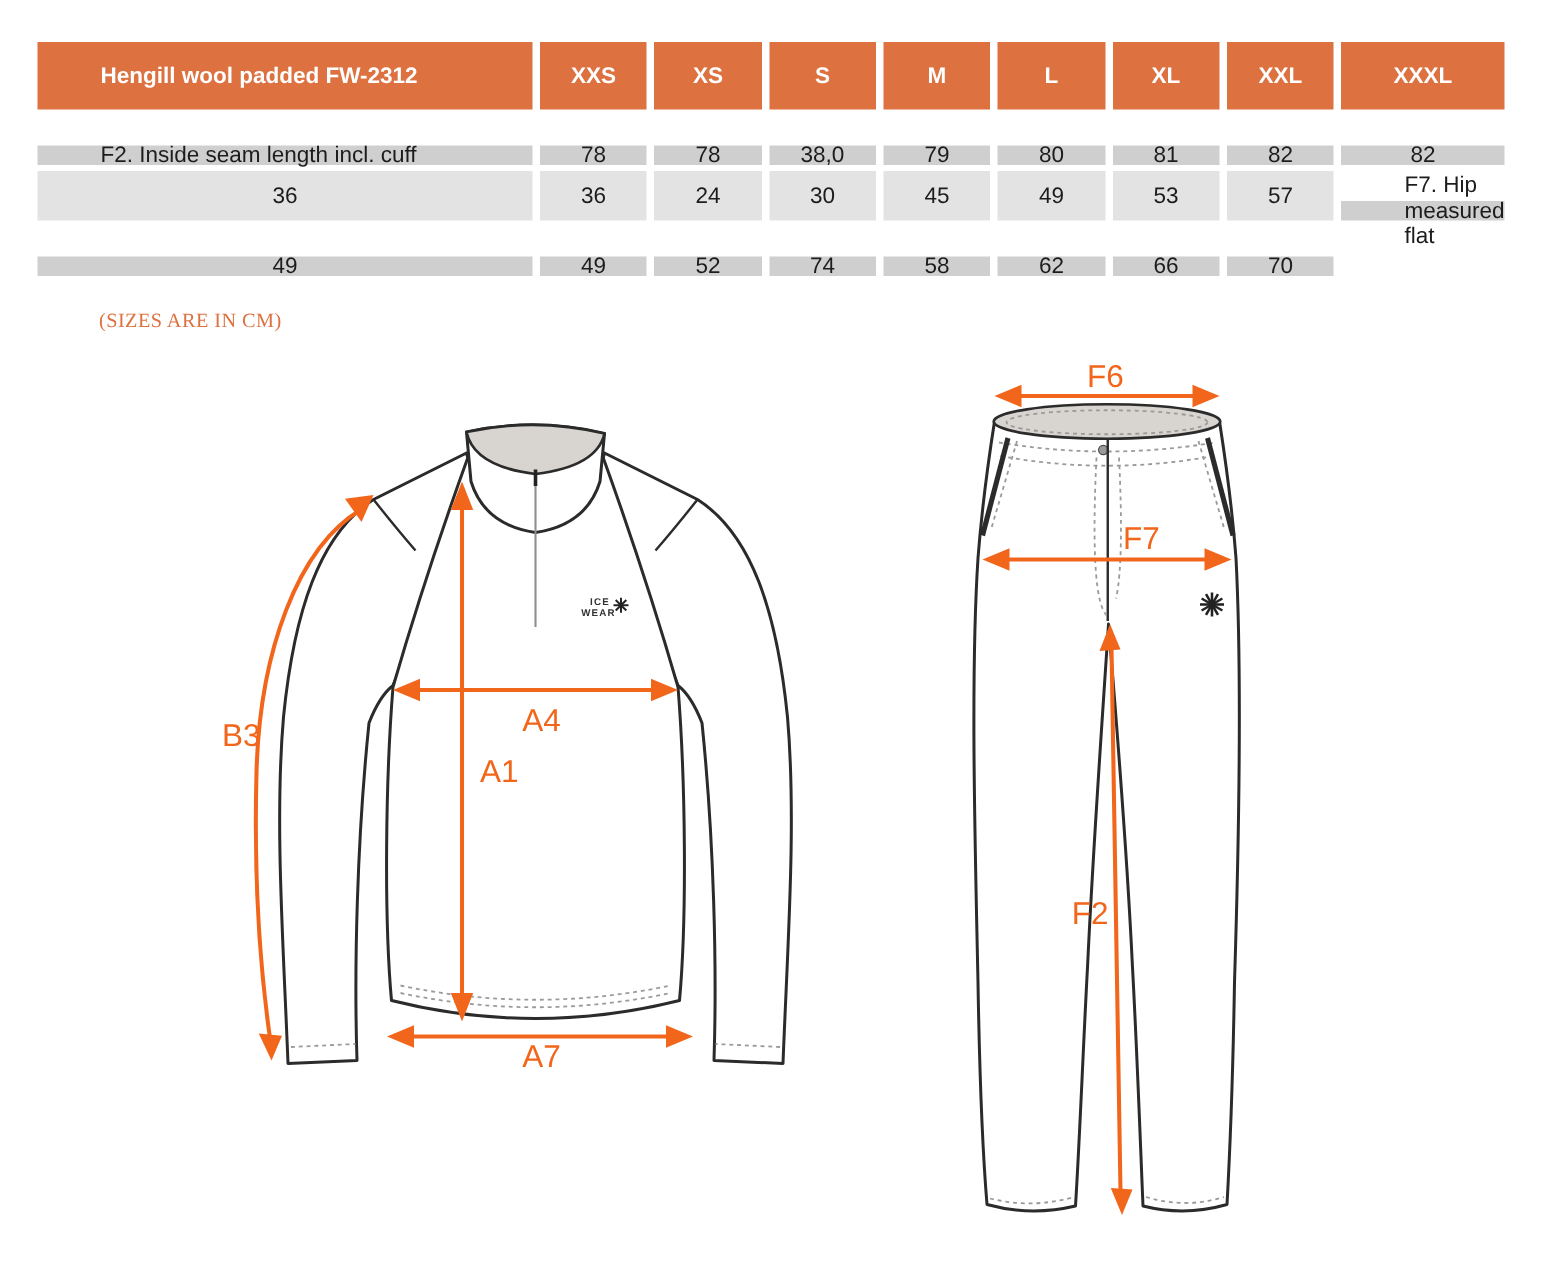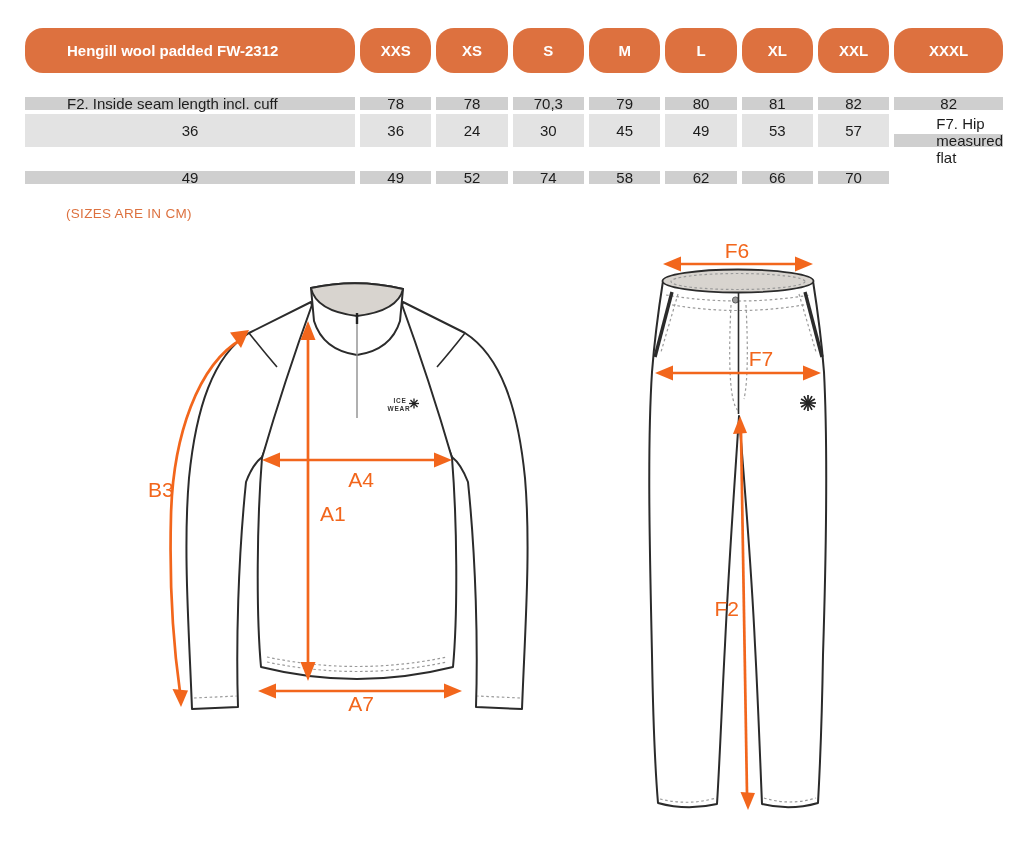--- a/index.html
+++ b/index.html
@@ -11,28 +11,28 @@
   }
   
   .size-table {
     position:absolute; left:25px; top:28px; width:978px;
     display:grid; grid-template-columns:330px repeat(8,1fr);
     grid-template-rows:45px 33px 33px 33px;
     column-gap:5px; row-gap:4px;
   }
   .cell { display:flex; align-items:center; justify-content:center;
           font-size:15px; color:#1C1C1C; }
-  .cell.head { background:var(--orange); color:#fff; font-weight:bold;border-radius:18px; }
+  .cell.head { background:var(--orange); color:#fff; font-weight:bold; }
   .cell.name { justify-content:flex-start; padding-left:42px; }
   .cell.dark { background:var(--rowdark);margin-top:20px; }
   .cell.light{ background:var(--rowlight); }
   
   .units-note {
     position:absolute; left:66px; top:206px;
-    font-size:13.5px; letter-spacing:.3px; color:var(--orange);
+    font-size:13.5px; letter-spacing:.3px; color:var(--orange);font-family:Liberation Serif, serif;
   }
   
   .sweater-svg { position:absolute; left:120px; top:235px; }
   .pants-svg   { position:absolute; left:615px; top:235px; }
   .outline  { fill:#fff; stroke:var(--ink); stroke-width:2; stroke-linejoin:round; }
   .greyfill { fill:var(--collar); stroke:var(--ink); stroke-width:1.8; }
   .seam     { fill:none; stroke:var(--ink); stroke-width:1.6; }
   .seam-thick { fill:none; stroke:var(--ink); stroke-width:3.4; }
   .stitch   { fill:none; stroke:#9A9A9A; stroke-width:1.2; stroke-dasharray:2.6 2.6; }
   .zip      { fill:none; stroke:#8F8F8F; stroke-width:1.4; }
@@ -55,21 +55,21 @@
       <div class="cell head">XS</div>
       <div class="cell head">S</div>
       <div class="cell head">M</div>
       <div class="cell head">L</div>
       <div class="cell head">XL</div>
       <div class="cell head">XXL</div>
       <div class="cell head">XXXL</div>
       <div class="cell dark name">F2. Inside seam length incl. cuff</div>
       <div class="cell dark">78</div>
       <div class="cell dark">78</div>
-      <div class="cell dark">70,3</div>
+      <div class="cell dark">38,0</div>
       <div class="cell dark">79</div>
       <div class="cell dark">80</div>
       <div class="cell dark">81</div>
       <div class="cell dark">82</div>
       <div class="cell dark">82</div>
       <div class="cell light">36</div>
       <div class="cell light">36</div>
       <div class="cell light">24</div>
       <div class="cell light">30</div>
       <div class="cell light">45</div>

